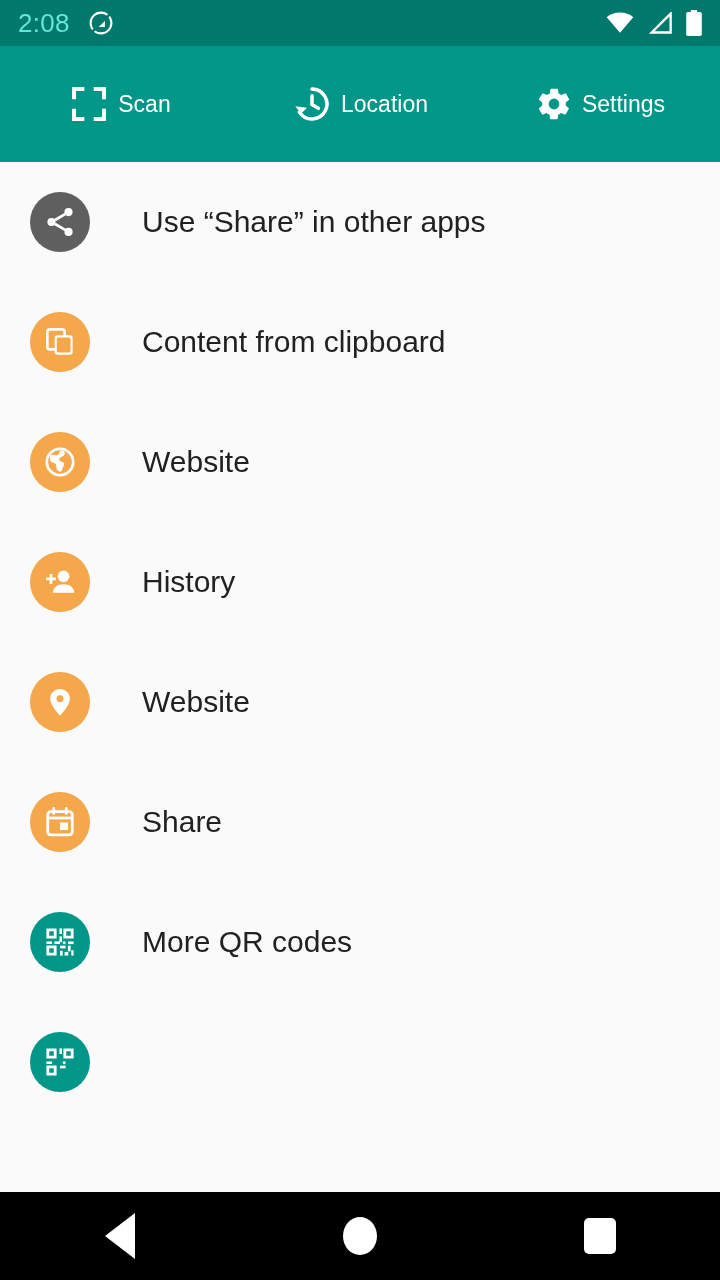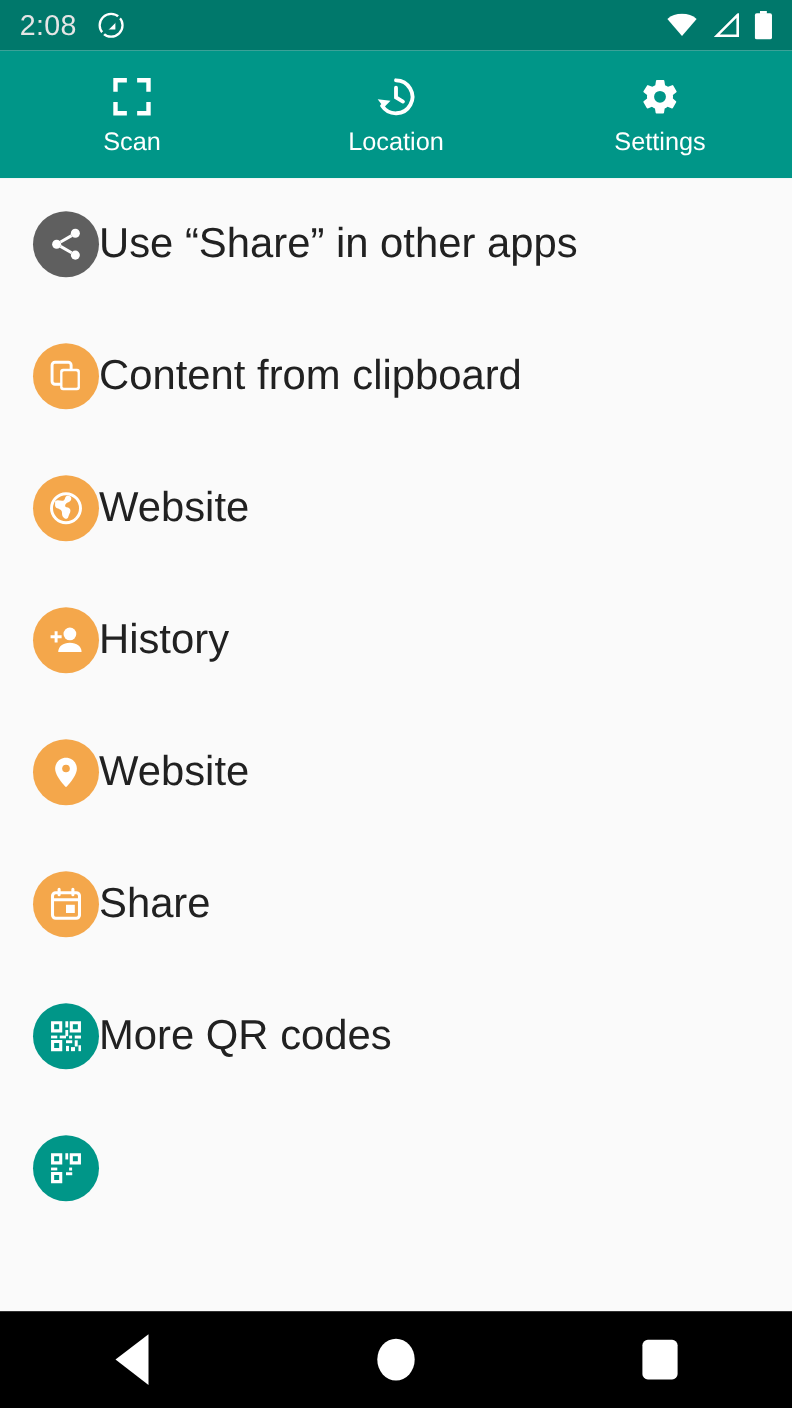--- a/index.html
+++ b/index.html
@@ -8,35 +8,35 @@
     background:#FAFAFA;
     font-family:"Liberation Sans", sans-serif;
     overflow:hidden;
   }
   #screen { position:relative; width:720px; height:1280px; background:#FAFAFA; }
 
   
   .status-bar {
     position:absolute; top:0; left:0; width:720px; height:46px;
     background:#00786B; display:flex; align-items:center;
-    padding:0 18px; color:#e5e5e5;
+    padding:0 18px; color:#5eead4;
   }
   .status-time { font-size:26px; font-weight:400; letter-spacing:.3px; line-height:1; }
   .status-left-icons { display:flex; align-items:center; margin-left:18px; }
   .status-spacer { flex:1; }
   .status-right-icons { display:flex; align-items:center; gap:13px; }
 
   
   .tab-bar {
     position:absolute; top:46px; left:0; width:720px; height:116px;
     background:#009688; display:flex;
   }
   .tab {
     flex:1; position:relative;
-    display:flex; flex-direction:column; align-items:center; justify-content:center;
+    display:flex; flex-direction:row; align-items:center; justify-content:center;
     gap:9px; cursor:pointer;
   }
   .tab-icon { height:40px; display:flex; align-items:center; justify-content:center; }
   .tab-label { color:#fff; font-size:23px; line-height:1; }
   .tab-indicator {
     position:absolute; bottom:0; left:0; width:100%; height:6px; background:#F5A93F;
   }
 
   
   .list {
@@ -44,21 +44,21 @@
     background:#FAFAFA; overflow:hidden;
   }
   .list-item {
     display:flex; align-items:center; height:120px; padding-left:30px; cursor:pointer;
   }
   .item-icon {
     width:60px; height:60px; border-radius:50%;
     display:flex; align-items:center; justify-content:center; flex:0 0 60px;
   }
   .item-label {
-    font-size:38px; color:#212121; line-height:1;
+    margin-left:52px; font-size:30px; color:#212121; line-height:1;
     white-space:nowrap;
   }
   .bg-orange { background:#F4A74B; }
   .bg-gray   { background:#5F5F5F; }
   .bg-teal   { background:#009688; }
 
   
   .nav-bar {
     position:absolute; bottom:0; left:0; width:720px; height:88px;
     background:#000; display:flex; align-items:center; justify-content:space-around;

